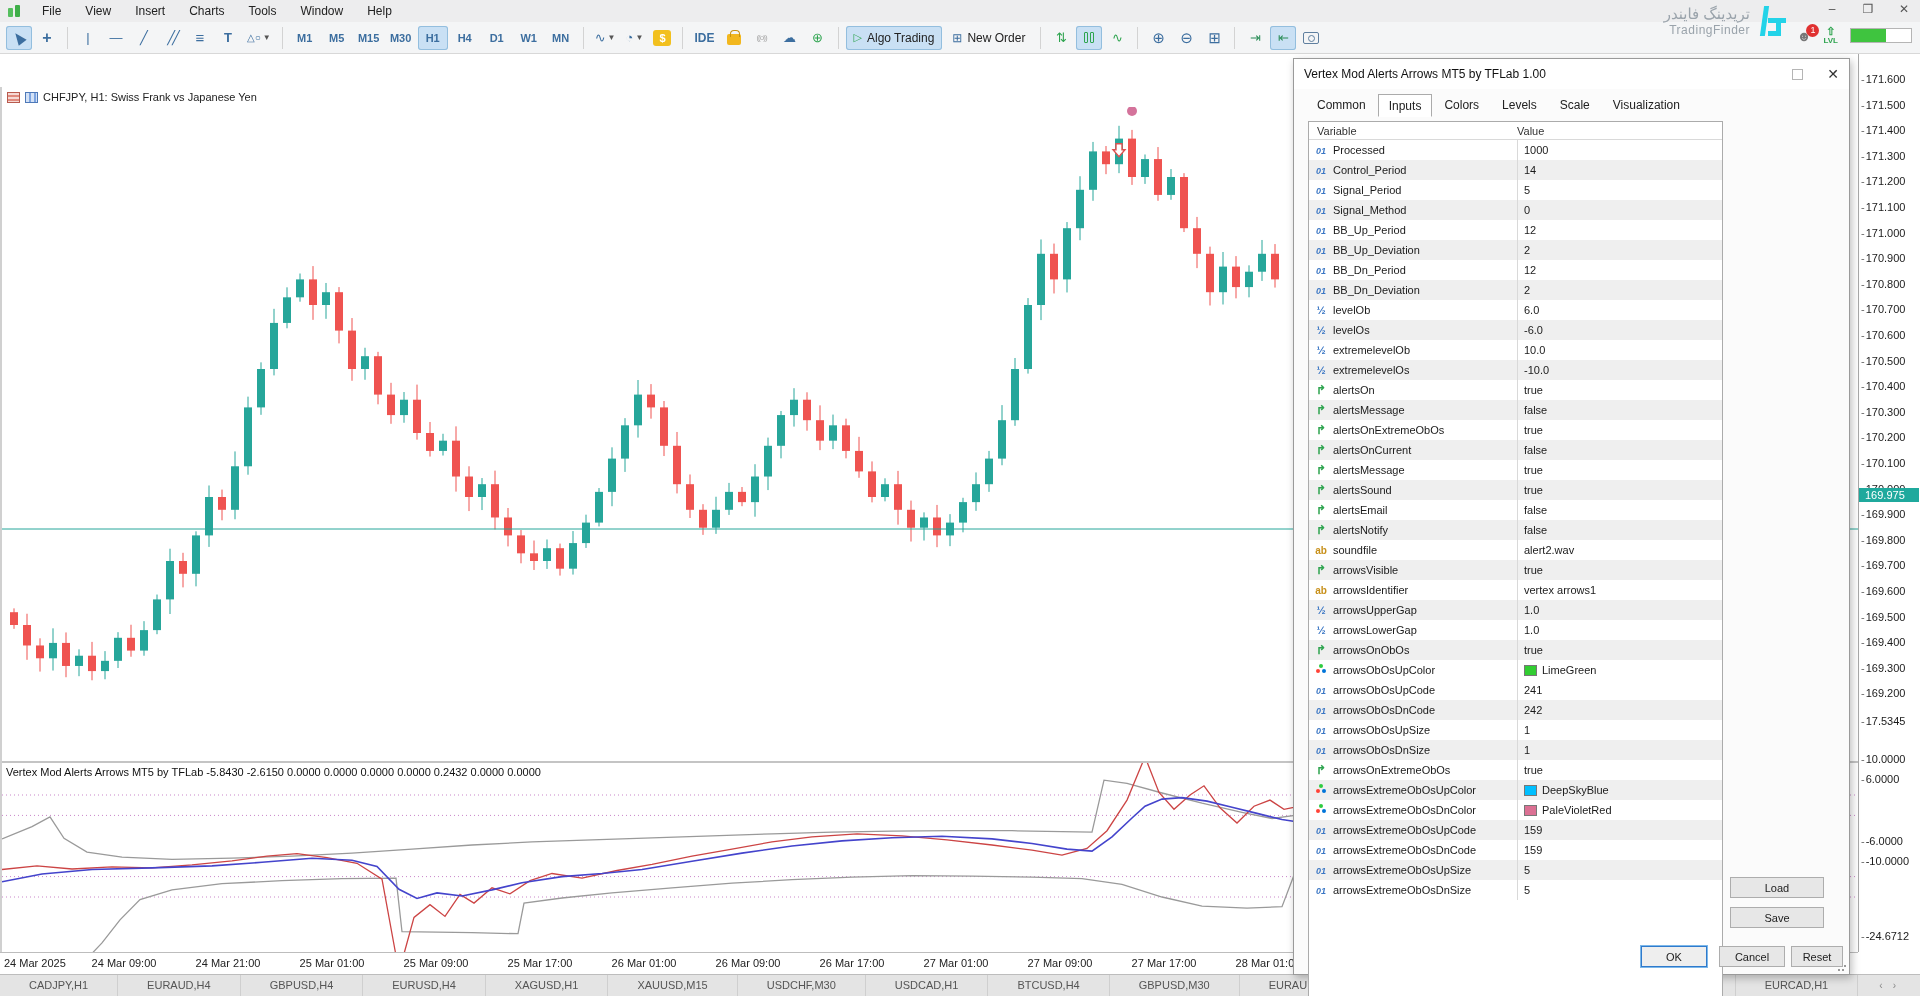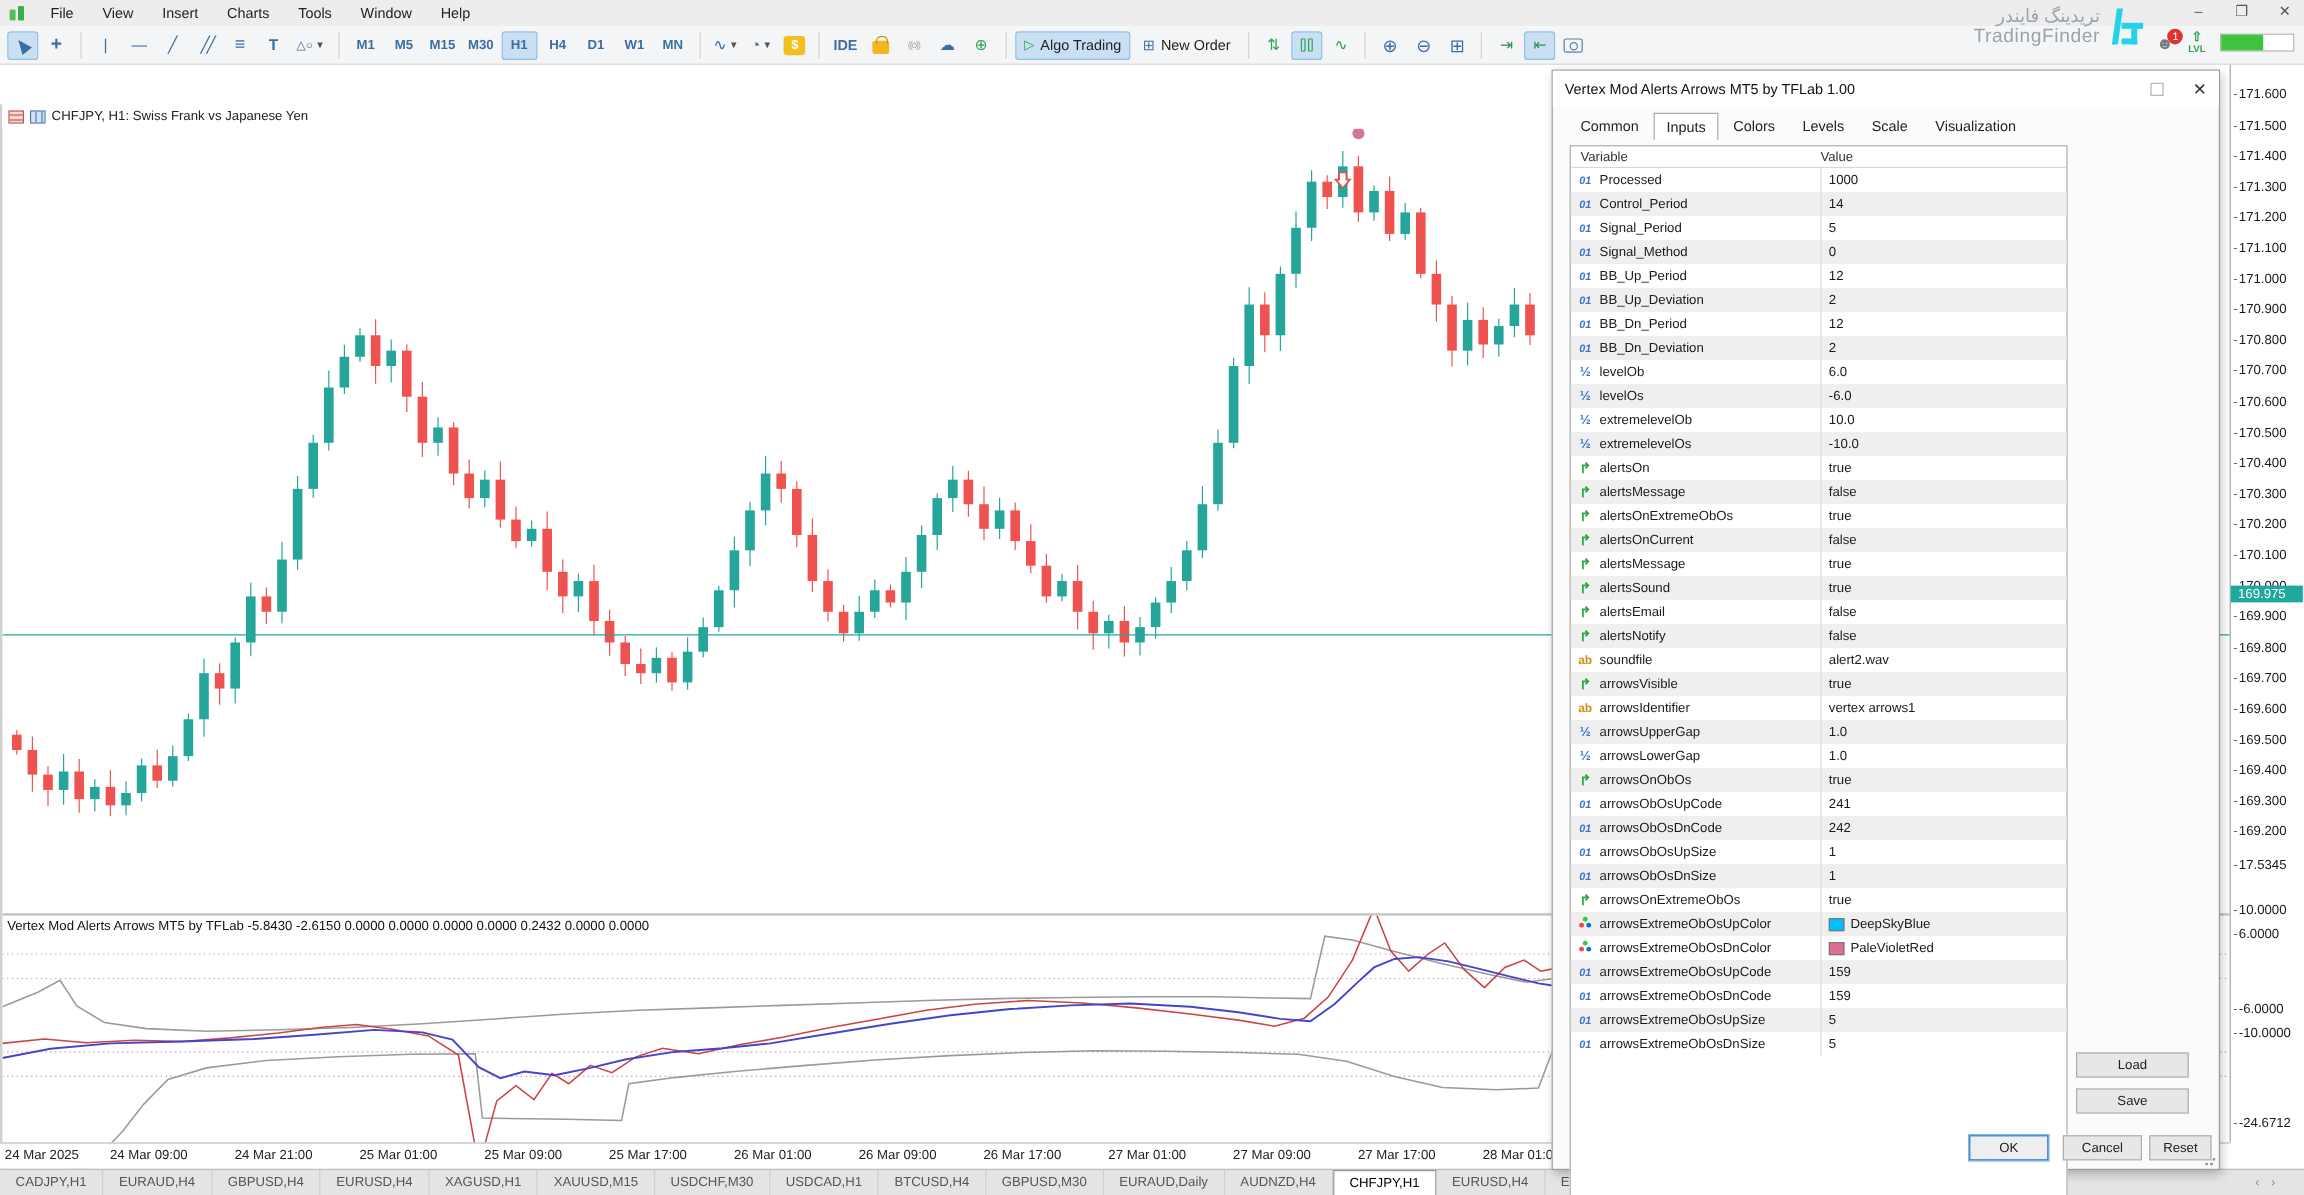--- a/index.html
+++ b/index.html
@@ -30,21 +30,21 @@
   .btn-labeled.sel { background:#c9e0f4; box-shadow:0 0 0 1px #93bede inset; }
   .play { color:#2ea44f; font-size:11px; }
   .ico-camera { width:16px; height:12px; border:1.5px solid #5f7f9f; border-radius:2px; position:relative; }
   .ico-camera::after { content:""; position:absolute; left:4px; top:2px; width:5px; height:5px; border:1.5px solid #5f7f9f; border-radius:50%; }
   .candl-ico { display:flex; gap:2px; }
   .candl-ico i { width:4px; height:11px; border:1.2px solid #2ea44f; border-radius:1px; }
 
   #brand { position:absolute; right:130px; top:4px; display:flex; align-items:center; gap:10px; z-index:6; background:transparent; }
   #brand .txt { text-align:right; color:#9aa3ab; }
   #brand .fa { font-size:15px; direction:rtl; }
-  #brand .en { font-size:16px; letter-spacing:.5px; }
+  #brand .en { font-size:12px; letter-spacing:.5px; }
   .tf-logo { width:30px; height:34px; position:relative; }
   .tf-logo i { position:absolute; background:#23d3e8; }
   .tf-logo i.a { left:2px; top:2px; width:5px; height:30px; transform:skewX(-8deg);}
   .tf-logo i.b { left:8px; top:14px; width:18px; height:5px; }
   .tf-logo i.c { left:16px; top:19px; width:5px; height:13px; }
   .tf-logo i.d { left:8px; top:27px; width:13px; height:5px; }
 
   #statusic { position:absolute; right:8px; top:26px; display:flex; align-items:center; gap:12px; z-index:6; }
   .person { position:relative; font-size:14px; color:#777; }
   .badge { position:absolute; right:-8px; top:-4px; background:#e03131; color:#fff; border-radius:50%; width:13px; height:13px; font-size:9px; display:flex; align-items:center; justify-content:center; }
@@ -65,21 +65,21 @@
   #price-axis { position:absolute; left:1858px; top:54px; width:62px; height:898px; background:#fff; border-left:1px solid #a8a8a8; font-size:11px; color:#1a1a1a; }
   .ptick { position:absolute; left:2px; white-space:nowrap; }
   .ptick::before { content:"-"; color:#666; margin-right:1px;}
   .pbadge { position:absolute; left:0; width:60px; background:#1fa99d; color:#fff; font-size:11px; padding:1px 3px 1px 6px; }
 
   #date-axis { position:absolute; left:0; top:952px; width:1858px; height:22px; background:#fff; border-top:1px solid #bdbdbd; font-size:11px; color:#222; }
   .dlabel { position:absolute; top:4px; transform:translateX(-50%); white-space:nowrap; }
   .dlabel.first { transform:none; }
 
   #symtabs { position:absolute; left:0; top:974px; width:1920px; height:22px; background:#e4e4e4; border-top:1px solid #bdbdbd; display:flex; font-size:11px; color:#555; }
-  .stab { padding:4px 13px; border-right:1px solid #cfcfcf; white-space:nowrap; }
+  .stab { padding:4px 29px; border-right:1px solid #cfcfcf; white-space:nowrap; }
   .stab.active { background:#fff; color:#000; border:1px solid #9a9a9a; border-bottom:none; margin-top:0; padding-top:4px; }
   .tab-scroll { position:absolute; right:14px; top:5px; color:#888; font-size:10px; letter-spacing:10px; }
 
   
   #dialog { position:absolute; left:1293px; top:58px; width:557px; height:917px; background:#fbfbfb; border:1px solid #9a9a9a; box-shadow:2px 3px 8px rgba(0,0,0,.25); z-index:20; }
   #dlg-title { height:30px; background:#fff; display:flex; align-items:center; padding:0 10px; font-size:12px; color:#111; }
   #dlg-title .sq { margin-left:auto; width:11px; height:11px; border:1px solid #b5b5b5; margin-right:24px; }
   #dlg-title .x { font-size:14px; color:#333; }
   #dlg-tabs { display:flex; padding:4px 10px 0 12px; font-size:12px; color:#222; }
   .dtab { padding:4px 10px 3px; border:1px solid transparent; margin-right:1px; }
@@ -712,20 +712,28 @@
             </span>
           </div>
           <div class="trow alt">
             <span class="ic"><span class="ic-bool">↱</span></span>
             <span class="nm">arrowsOnObOs</span>
             <span class="vl">
               <span>true</span>
             </span>
           </div>
           <div class="trow">
+            <span class="ic"><span class="ic-clr"></span></span>
+            <span class="nm">arrowsObOsUpColor</span>
+            <span class="vl">
+              <span class="swatch" style="background: rgb(50, 205, 50);"></span>
+              <span>LimeGreen</span>
+            </span>
+          </div>
+          <div class="trow">
             <span class="ic"><span class="ic-int">01</span></span>
             <span class="nm">arrowsObOsUpCode</span>
             <span class="vl">
               <span>241</span>
             </span>
           </div>
           <div class="trow alt">
             <span class="ic"><span class="ic-int">01</span></span>
             <span class="nm">arrowsObOsDnCode</span>
             <span class="vl">

